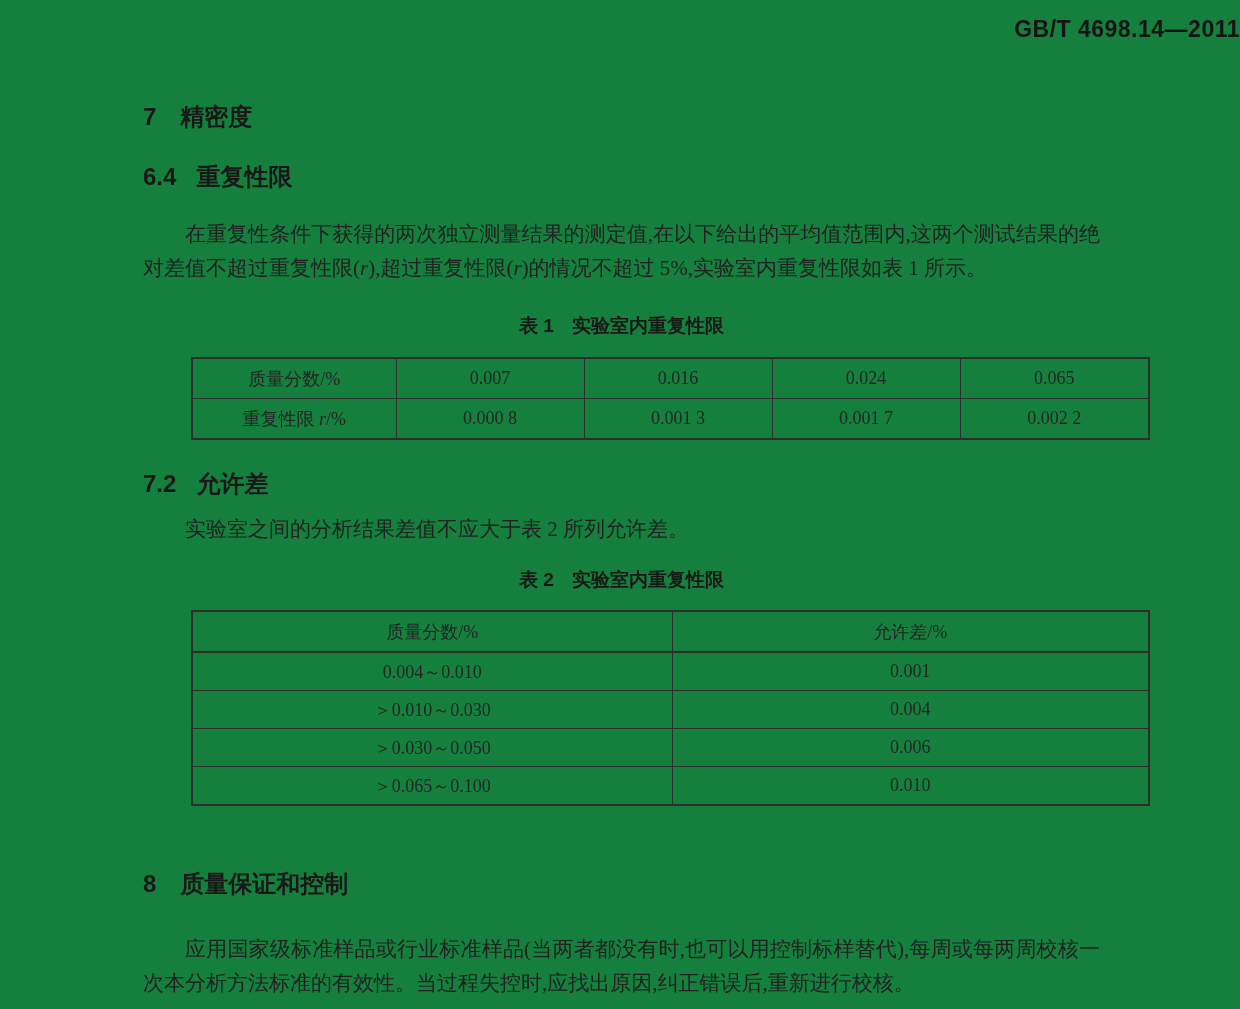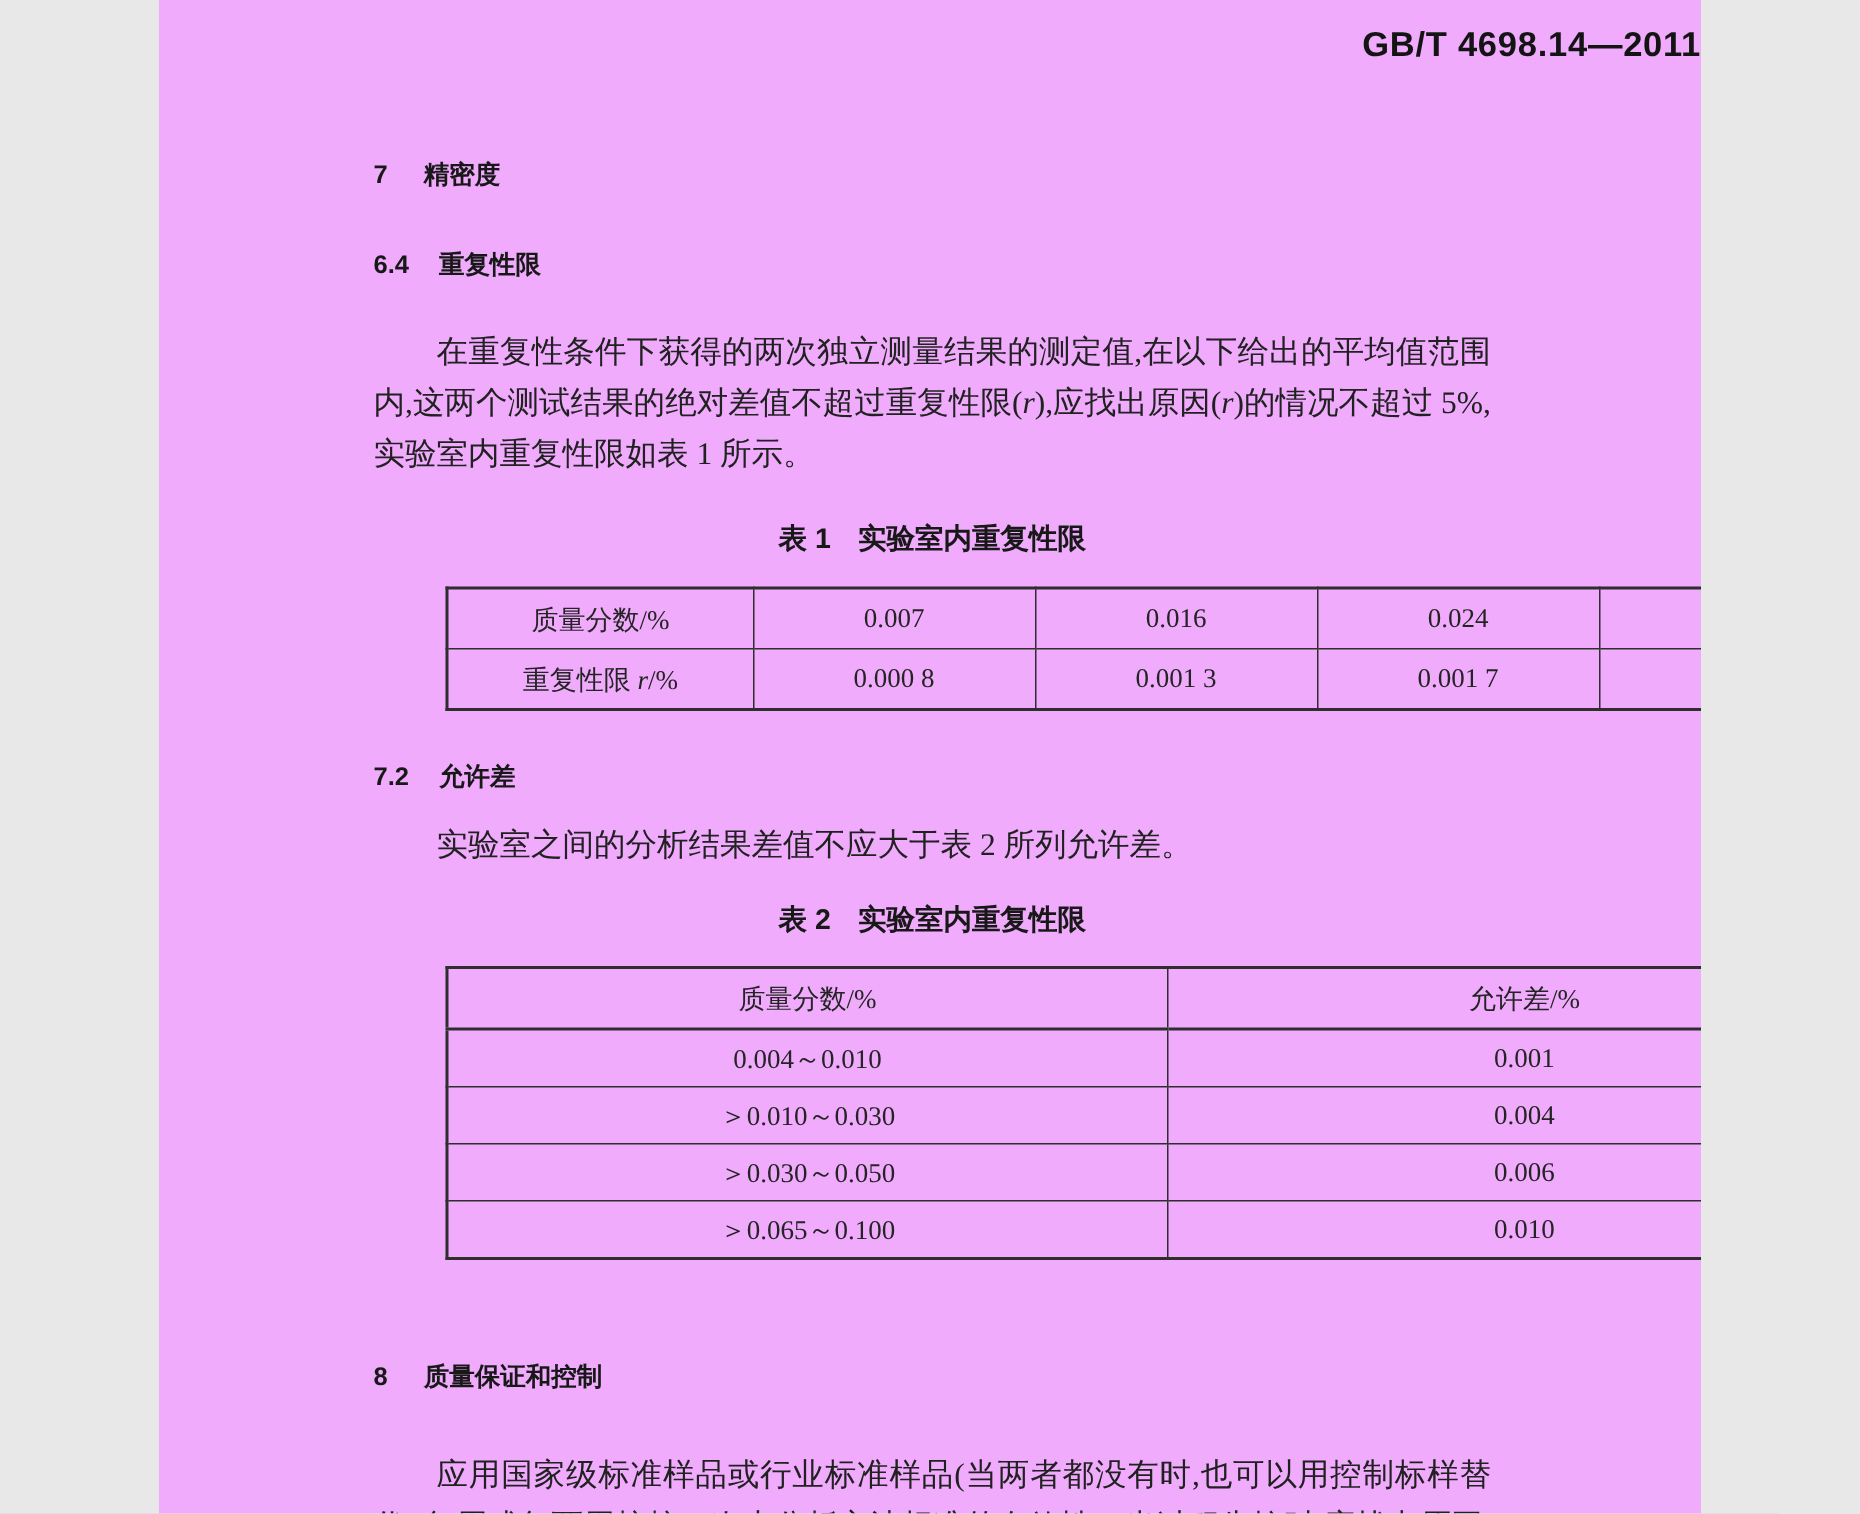--- a/index.html
+++ b/index.html
@@ -1,42 +1,42 @@
 <!DOCTYPE html>
 <html><head>
 <meta charset="utf-8">
 <style>
   html, body { margin: 0; padding: 0; background: #e8e8e8; }
   .page {
     position: relative;
-    width: 1028px;
+    width: 1240px;
     height: 1009px;
     margin: 0 auto;
-    background: #f0abfc;
+    background: #15803d;
     color: #1d1d1d;
     font-family: "Liberation Serif", "DejaVu Serif", serif;
     overflow: hidden;
   }
   .content { margin-left: 143px; margin-right: 140px; }
 
   .doc-number {
     font-family: "Liberation Sans", "DejaVu Sans", sans-serif;
     font-weight: 700;
     font-size: 23px;
     line-height: 30px;
     letter-spacing: 0.5px;
     text-align: right;
     padding-top: 14px;
     color: #141414;
   }
 
   .heading {
     font-family: "Liberation Sans", "DejaVu Sans", sans-serif;
     font-weight: 700;
-    font-size: 17px;
+    font-size: 24px;
     line-height: 28px;
     color: #181818;
   }
   .heading .h-num { display: inline-block; margin-right: 24px; }
   .h-l1 { margin-top: 59px; }
   .h-l2 { margin-top: 32px; }
   .h-l2 .h-num, .h-l2b .h-num { margin-right: 20px; }
   .h-l2b { margin-top: 30px; }
   .h-l3 { margin-top: 64px; }
 
@@ -91,21 +91,21 @@
 <div class="page">
 
   <div class="doc-number">GB/T 4698.14—2011</div>
 
   <div class="content">
 
     <div class="heading h-l1"><span class="h-num">7</span><span>精密度</span></div>
 
     <div class="heading h-l2"><span class="h-num">6.4</span><span>重复性限</span></div>
 
-    <p class="para indent p-71"><span>在重复性条件下获得的两次独立测量结果的测定值,在以下给出的平均值范围内,这两个测试结果的绝对差值不超过重复性限(</span><i class="var">r</i><span>),应找出原因(</span><i class="var">r</i><span>)的情况不超过 5%,实验室内重复性限如表 1 所示。</span></p>
+    <p class="para indent p-71"><span>在重复性条件下获得的两次独立测量结果的测定值,在以下给出的平均值范围内,这两个测试结果的绝对差值不超过重复性限(</span><i class="var">r</i><span>),超过重复性限(</span><i class="var">r</i><span>)的情况不超过 5%,实验室内重复性限如表 1 所示。</span></p>
 
     <div class="tbl-caption cap-1"><span class="cap-label">表 1</span><span>实验室内重复性限</span></div>
 
     <table class="tbl t1">
       <colgroup>
         <col style="width:204px">
           <col style="width:188px">
           <col style="width:188px">
           <col style="width:188px">
           <col style="width:189px">

